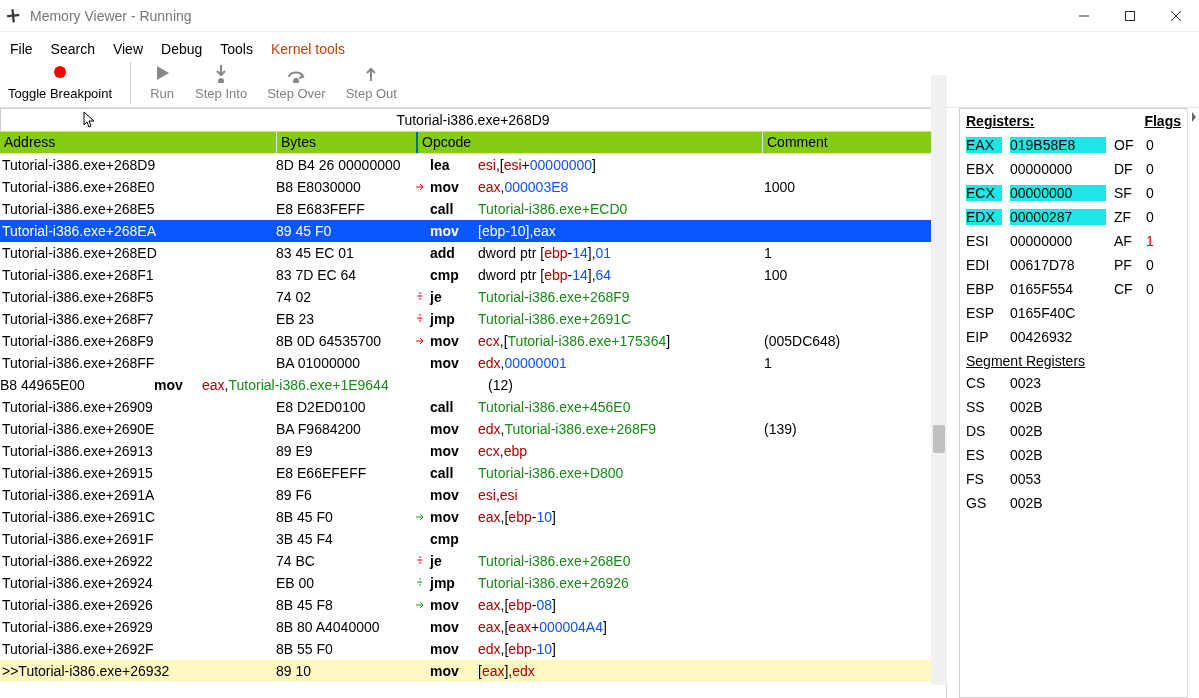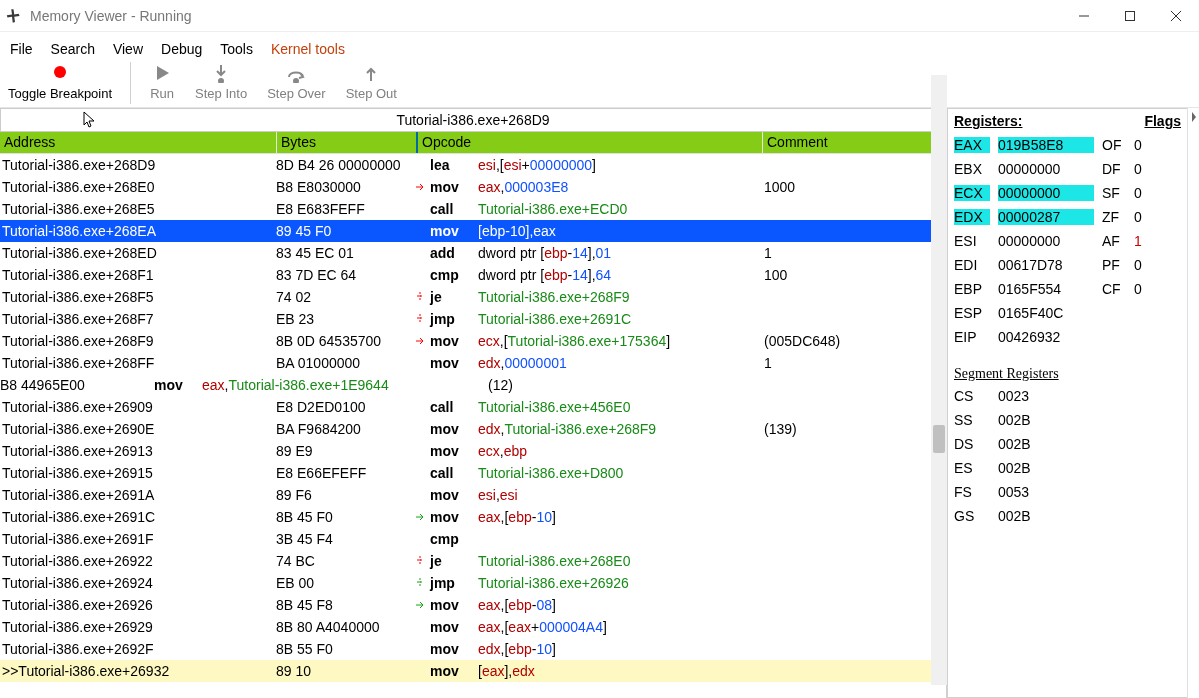--- a/index.html
+++ b/index.html
@@ -56,40 +56,40 @@
 .row .operands { width:284px; }
 .row .comment { flex:1; padding-left:2px; }
 
 .tk-reg { color:#b00000; }
 .tk-num { color:#1050ff; }
 .tk-addr { color:#178a17; }
 .tk-punct { color:#000; }
 .arrow-in { position:absolute; left:0; top:50%; transform:translateY(-50%); }
 .arrow-in svg{ display:block; }
 
-.right { width:252px; display:flex; position:relative; }
+.right { width:252px; display:flex; position:relative;padding-left:12px; }
 .regpanel { flex:1; font-family:"Consolas","Courier New",monospace; font-size:16px; padding:4px 6px 0 6px; border:1px solid #d0d0d0; border-right:none; overflow:hidden; }
 .regpanel .hdr { display:flex; justify-content:space-between; font-weight:bold; text-decoration:underline; margin-bottom:4px; }
 .regline { display:flex; gap:8px; height:24px; align-items:center; }
 .regline .rn { width:36px; }
 .regline .rv { width:96px; }
 .regline .fn { width:24px; }
 .regline .fv { width:14px; }
 .reg-hi { background:#2fe0ee; background:#25e6e6; background:#2be6e6; }
 .reg-hi { background:#1fe6e6; }
 .reg-hi { background:#2fe4e2; }
 .reg-hi { background:#1ee9e6; }
 .reg-hi { background:#1fe2e5; }
 .reg-hi { background:#25e9e6; }
 .reg-hi { background:#1fe6e3; }
 .reg-hi { background:#1be3e6; }
 .reg-hi { background:#18e7e6; }
 .reg-hi { background:#1de7e6; }
 .fv-hi { color:#cc0000; }
-.seghdr { text-decoration:underline; margin-top:17px; margin-bottom:2px;font-family:Liberation Serif, serif; }
+.seghdr { text-decoration:underline; margin-top:4px; margin-bottom:2px; }
 .rsplit { width:12px; background:#fff; border-left:1px solid #e0e0e0; display:flex; align-items:flex-start; justify-content:center; padding-top:4px; }
 
 .vscroll { position:absolute; right:252px; top:75px; width:16px; height:610px; background:#f0f0f0; }
 .vscroll .thumb { position:absolute; left:2px; right:2px; top:350px; height:28px; background:#c0c0c0; border-radius:2px; }
 </style>
 </head>
 <body>
 
 <div class="titlebar">
   <svg class="icon" viewBox="0 0 24 24">

